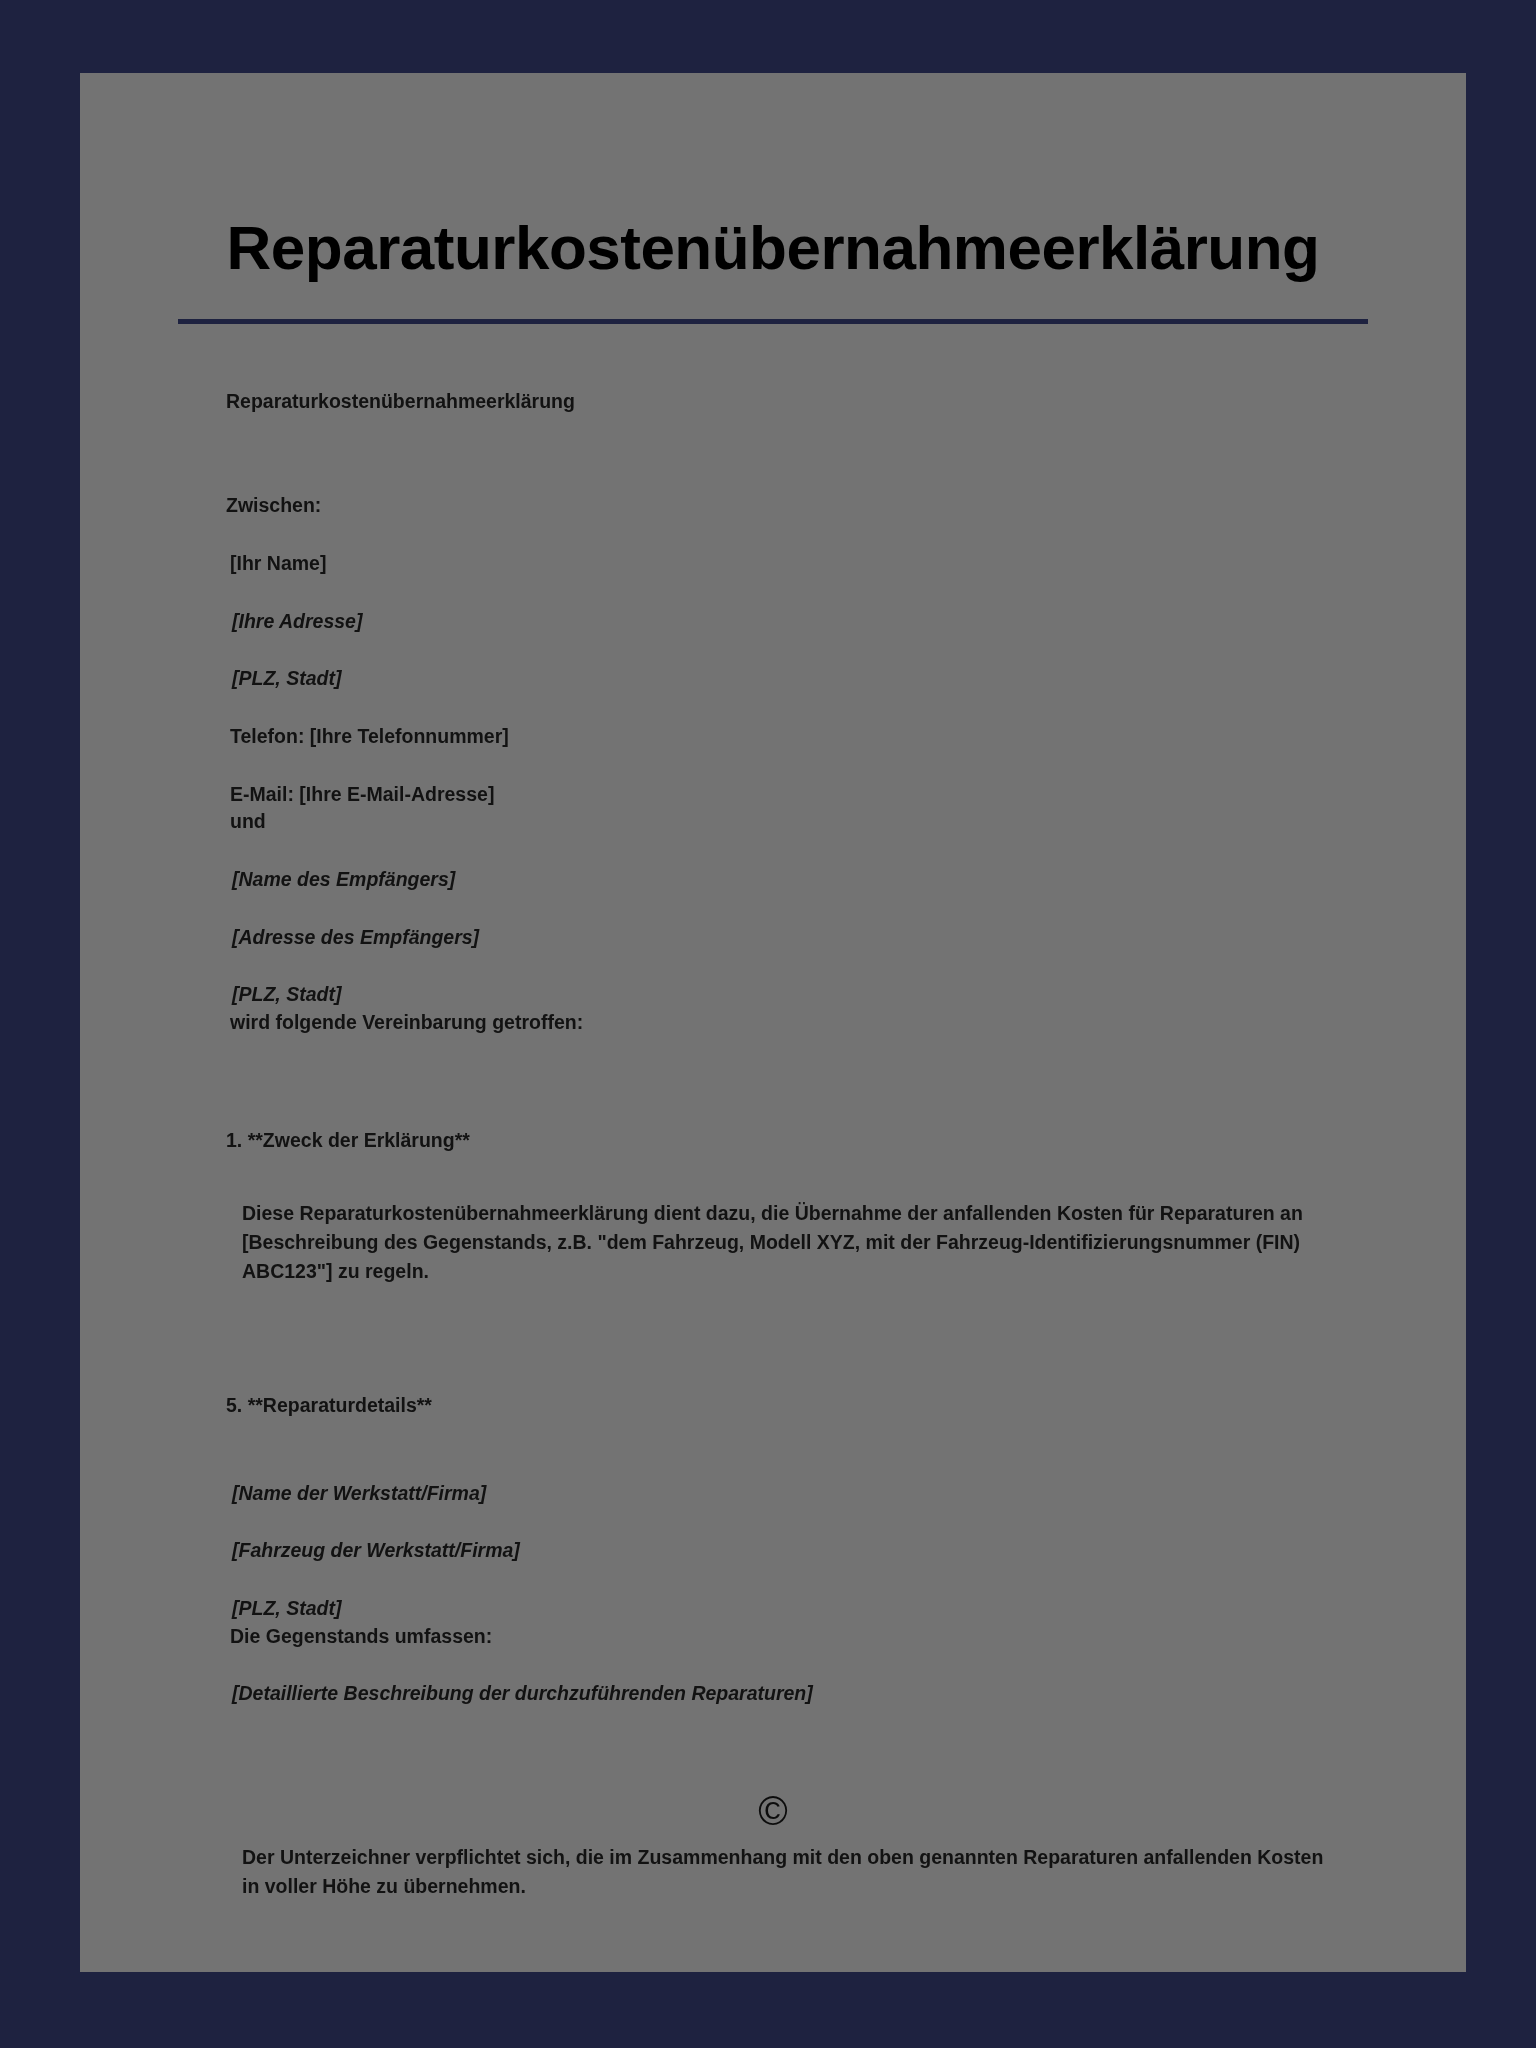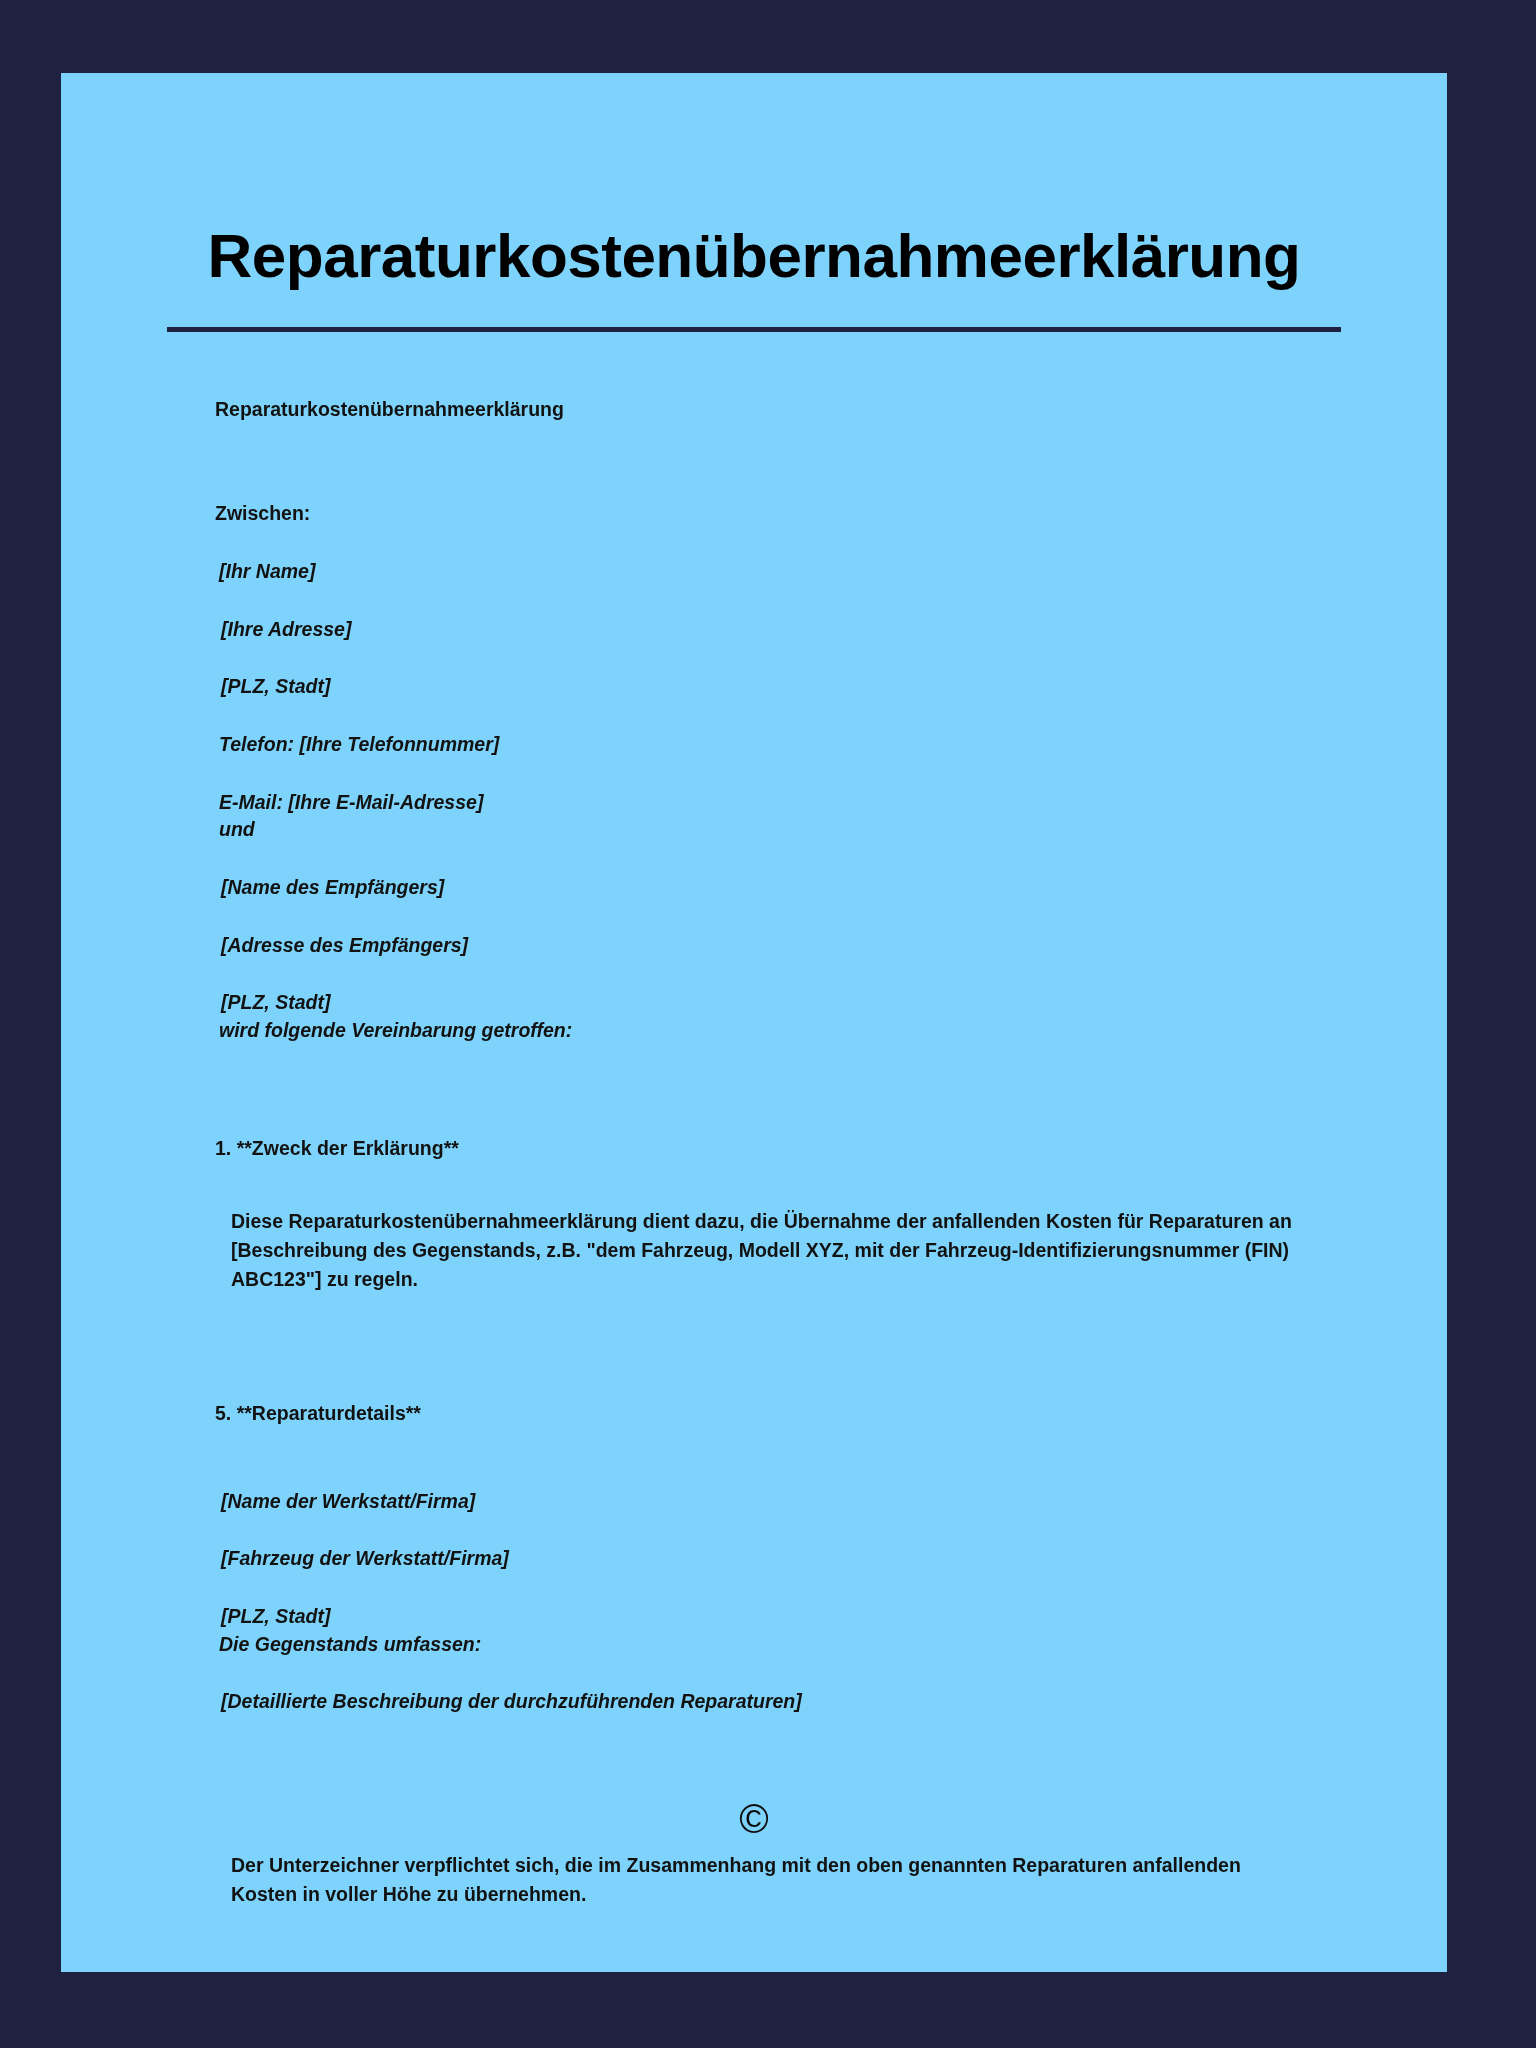--- a/index.html
+++ b/index.html
@@ -18,27 +18,27 @@
   .page-canvas {
     position: relative;
     width: 1536px;
     height: 2048px;
     background: #1e2240;
     box-sizing: border-box;
   }
 
   .document-sheet {
     position: absolute;
-    left: 61px;
+    left: 80px;
     top: 73px;
     width: 1386px;
     height: 1899px;
-    background: #7dd3fc;
+    background: #737373;
     box-sizing: border-box;
-    padding: 8px;
+    padding: 0;
     overflow: hidden;
   }
 
   .doc-inner {
     position: relative;
     width: 100%;
     height: 100%;
     box-sizing: border-box;
     padding: 0 98px;
   }
@@ -82,21 +82,21 @@
     margin: 0;
   }
 
   
   .gap-intro   { height: 76px; }
   .gap-item    { height: 30px; }
   .gap-section { height: 62px; }
   .gap-small   { height: 28px; }
   .gap-para    { height: 29px; }
 
-  .indent-1 { padding-left: 4px; font-style: italic; }
+  .indent-1 { padding-left: 4px; }
   .indent-2 { padding-left: 6px; font-style: italic; }
 
   .para-wrap {
     font-size: 19.5px;
     line-height: 1.48;
     font-weight: bold;
     color: #121212;
     margin: 16px;
     max-width: 1118px;
   }

